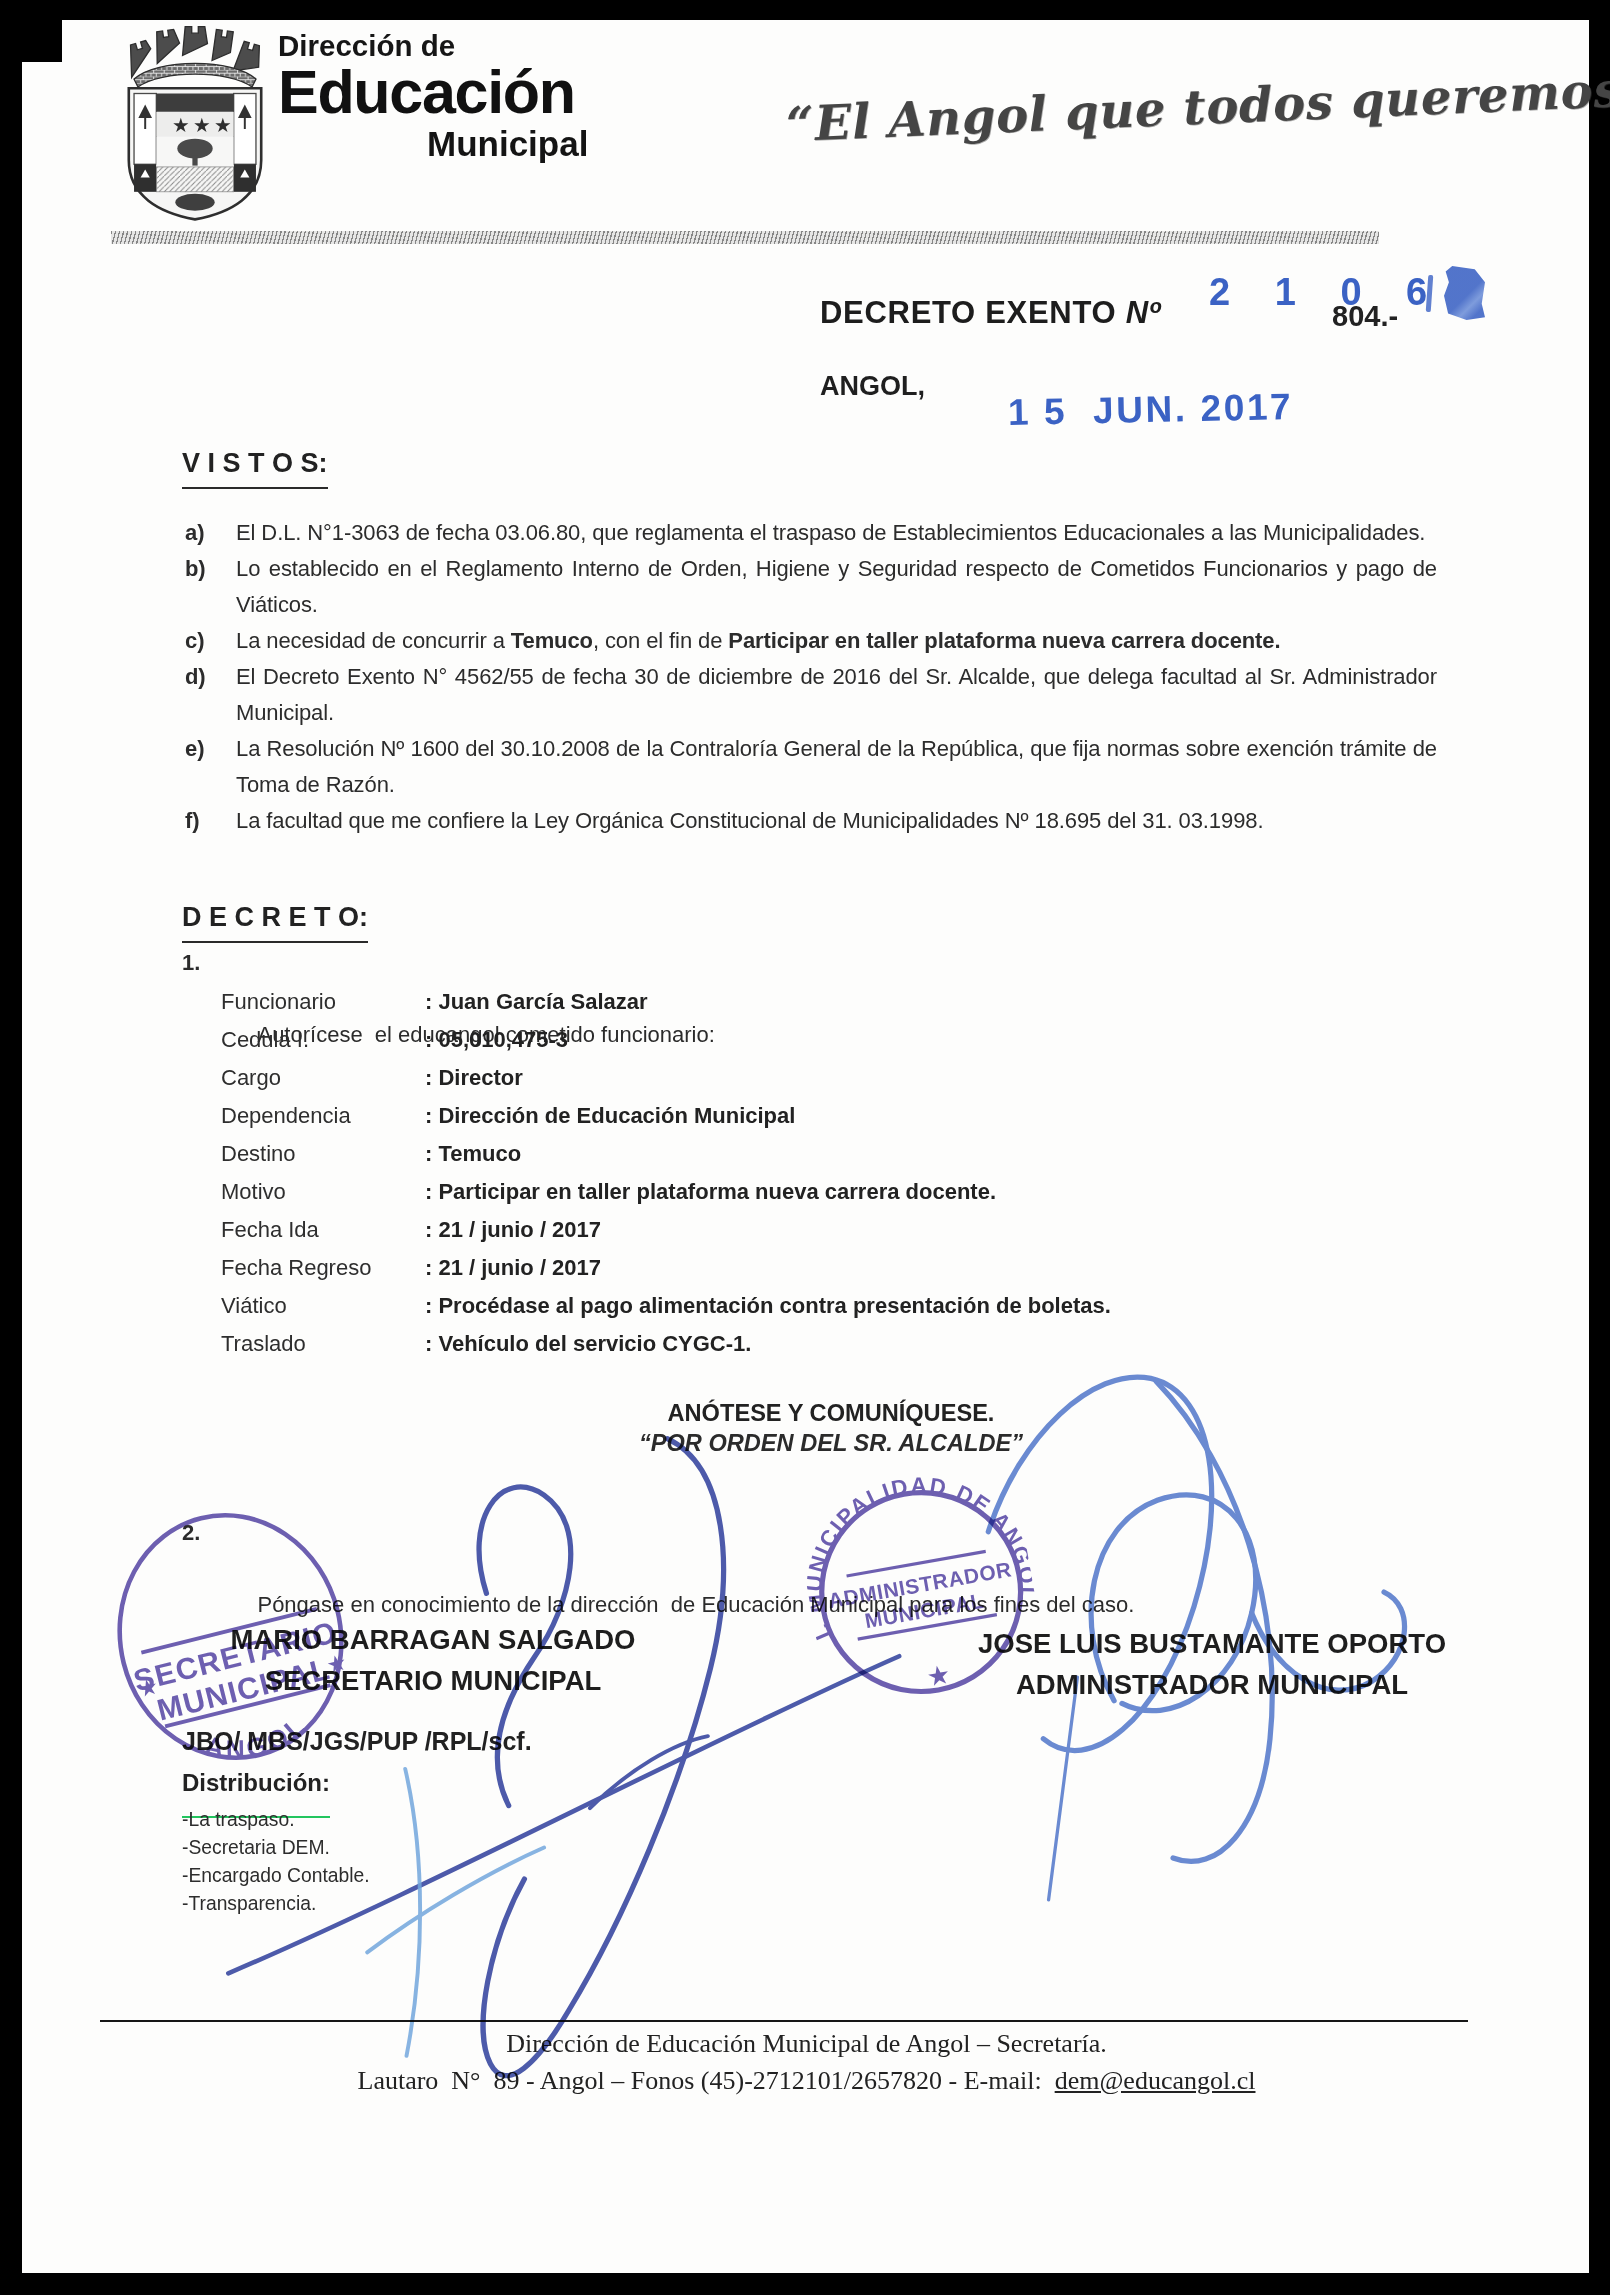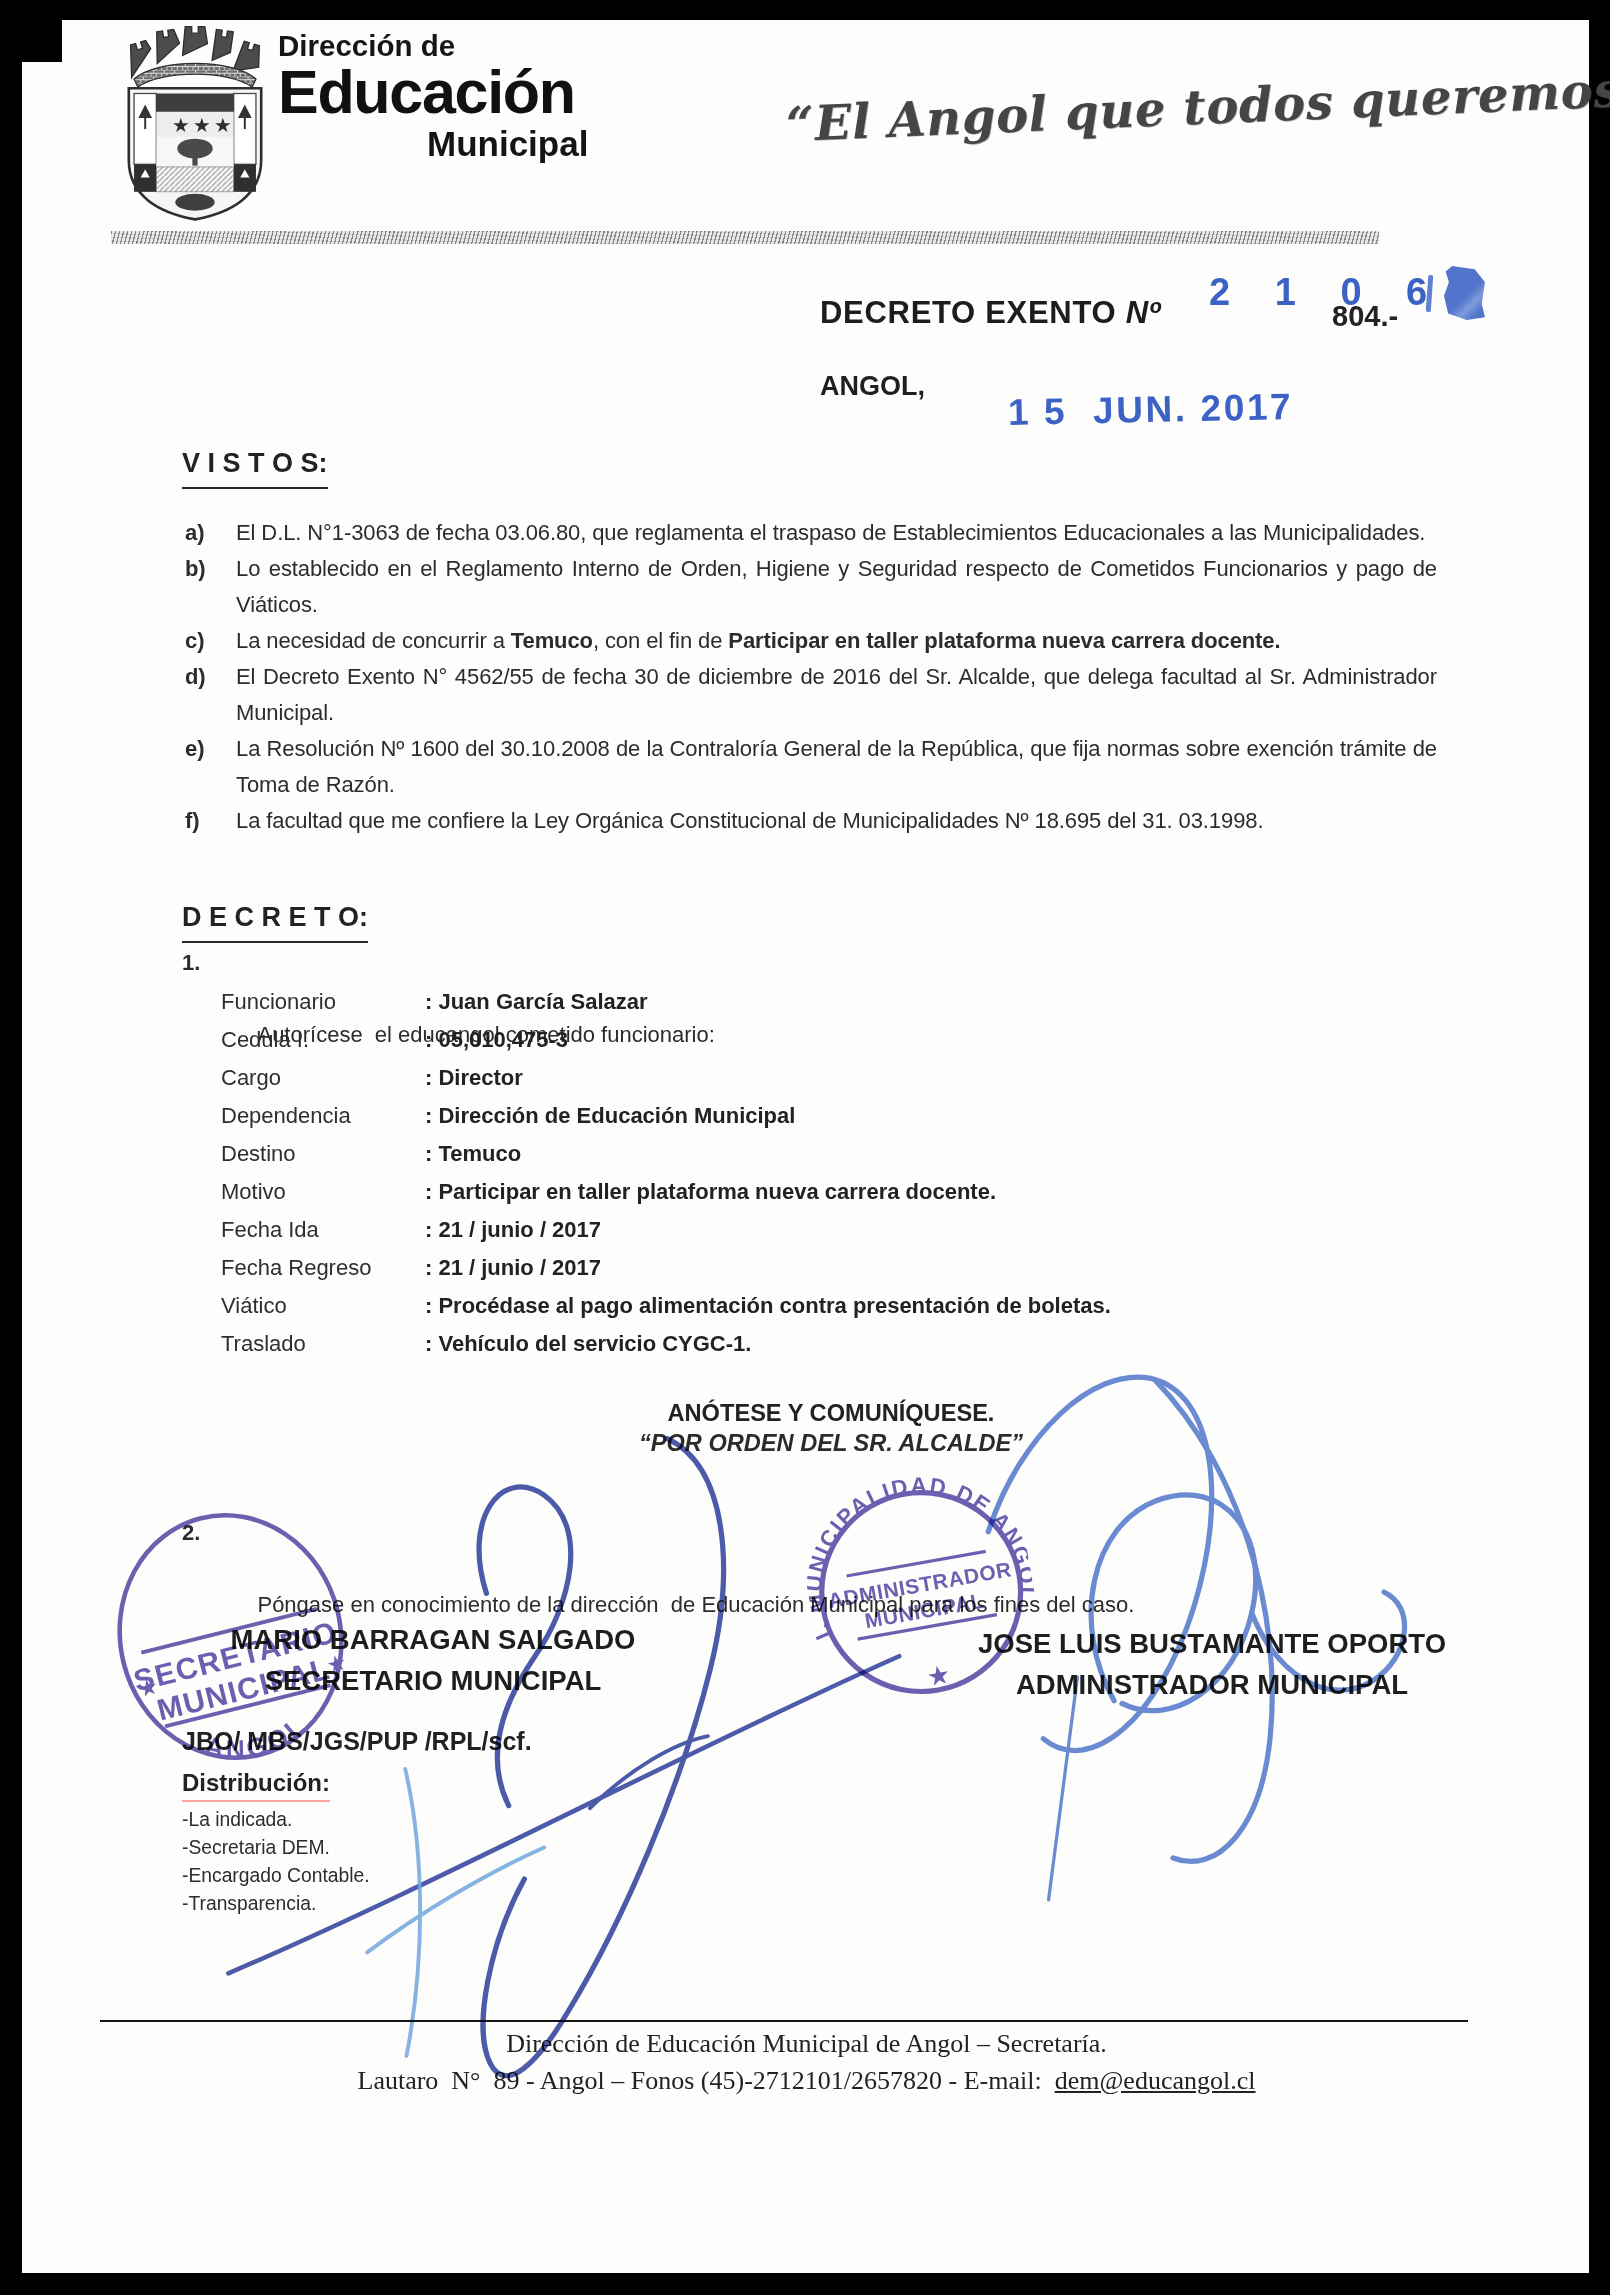--- a/index.html
+++ b/index.html
@@ -39,21 +39,21 @@
   .hang{position:relative;padding-left:51px;font-size:22px;line-height:36px;white-space:pre-wrap;}
   
   .frow{display:flex;height:38px;font-size:22px;}
   .flabel{width:204px;flex:none;color:#2e2e2e;}
   .fvalue{font-weight:700;color:#222;white-space:pre-wrap;}
   .closing{text-align:center;}
   .closing .c1{font-size:23.6px;font-weight:700;color:#222;}
   .closing .c2{font-size:23.6px;font-style:italic;font-weight:700;color:#2b2b2b;margin-top:3px;}
   .namesblk{text-align:center;font-weight:700;font-size:27.5px;line-height:41px;color:#1e1e1e;white-space:nowrap;}
   .initials{font-size:25px;font-weight:700;color:#222;}
-  .dist-h{font-size:24px;font-weight:700;color:#222;border-bottom:2px solid #fca5a5;display:inline-block;padding-bottom:3px;}
+  .dist-h{font-size:24px;font-weight:700;color:#222;border-bottom:2px solid #22c55e;display:inline-block;padding-bottom:19px;}
   .dist-it{font-size:19.3px;line-height:28px;color:#2d2d2d;}
   .rule{background:#161616;}
   .pfooter{font-family:"Liberation Serif",serif;text-align:center;color:#222;}
   .pfooter .f1{font-size:26px;}
   .pfooter .f2{font-size:26px;margin-top:6.6px;white-space:pre-wrap;}
   .pfooter .email{text-decoration:underline;}
   .ink{mix-blend-mode:multiply;pointer-events:none;}
   .stampbox{mix-blend-mode:multiply;pointer-events:none;opacity:.88;}
   .blob{background:linear-gradient(135deg,#3b62c4 55%,#6d8fd8 70%,#3b62c4 85%);
         clip-path:polygon(20% 0,75% 6%,100% 30%,92% 70%,100% 95%,55% 100%,10% 88%,0 55%,12% 30%,4% 10%);
@@ -229,21 +229,21 @@
     <div>SECRETARIO MUNICIPAL</div>
   </div>
   <div class="abs namesblk" style="left:950px;top:1623px;width:524px">
     <div>JOSE LUIS BUSTAMANTE OPORTO</div>
     <div>ADMINISTRADOR MUNICIPAL</div>
   </div>
 
   <div class="abs initials" style="left:182px;top:1727px">JBO/ MBS/JGS/PUP /RPL/scf.</div>
   <div class="abs dist-h" style="left:182px;top:1769px">Distribución:</div>
   <div class="abs" style="left:182px;top:1806px">
-    <div class="dist-it">-La indicada.</div>
+    <div class="dist-it">-La traspaso.</div>
     <div class="dist-it">-Secretaria DEM.</div>
     <div class="dist-it">-Encargado Contable.</div>
     <div class="dist-it">-Transparencia.</div>
   </div>
 
   <div class="abs rule" style="left:100px;top:2020px;width:1368px;height:2px"></div>
   <div class="abs pfooter" style="left:115px;top:2029px;width:1383px">
     <div class="f1">Dirección de Educación Municipal de Angol – Secretaría.</div>
     <div class="f2"><span>Lautaro  N°  89 - Angol – Fonos (45)-2712101/2657820 - E-mail:  </span><span class="email">dem@educangol.cl</span></div>
   </div>

